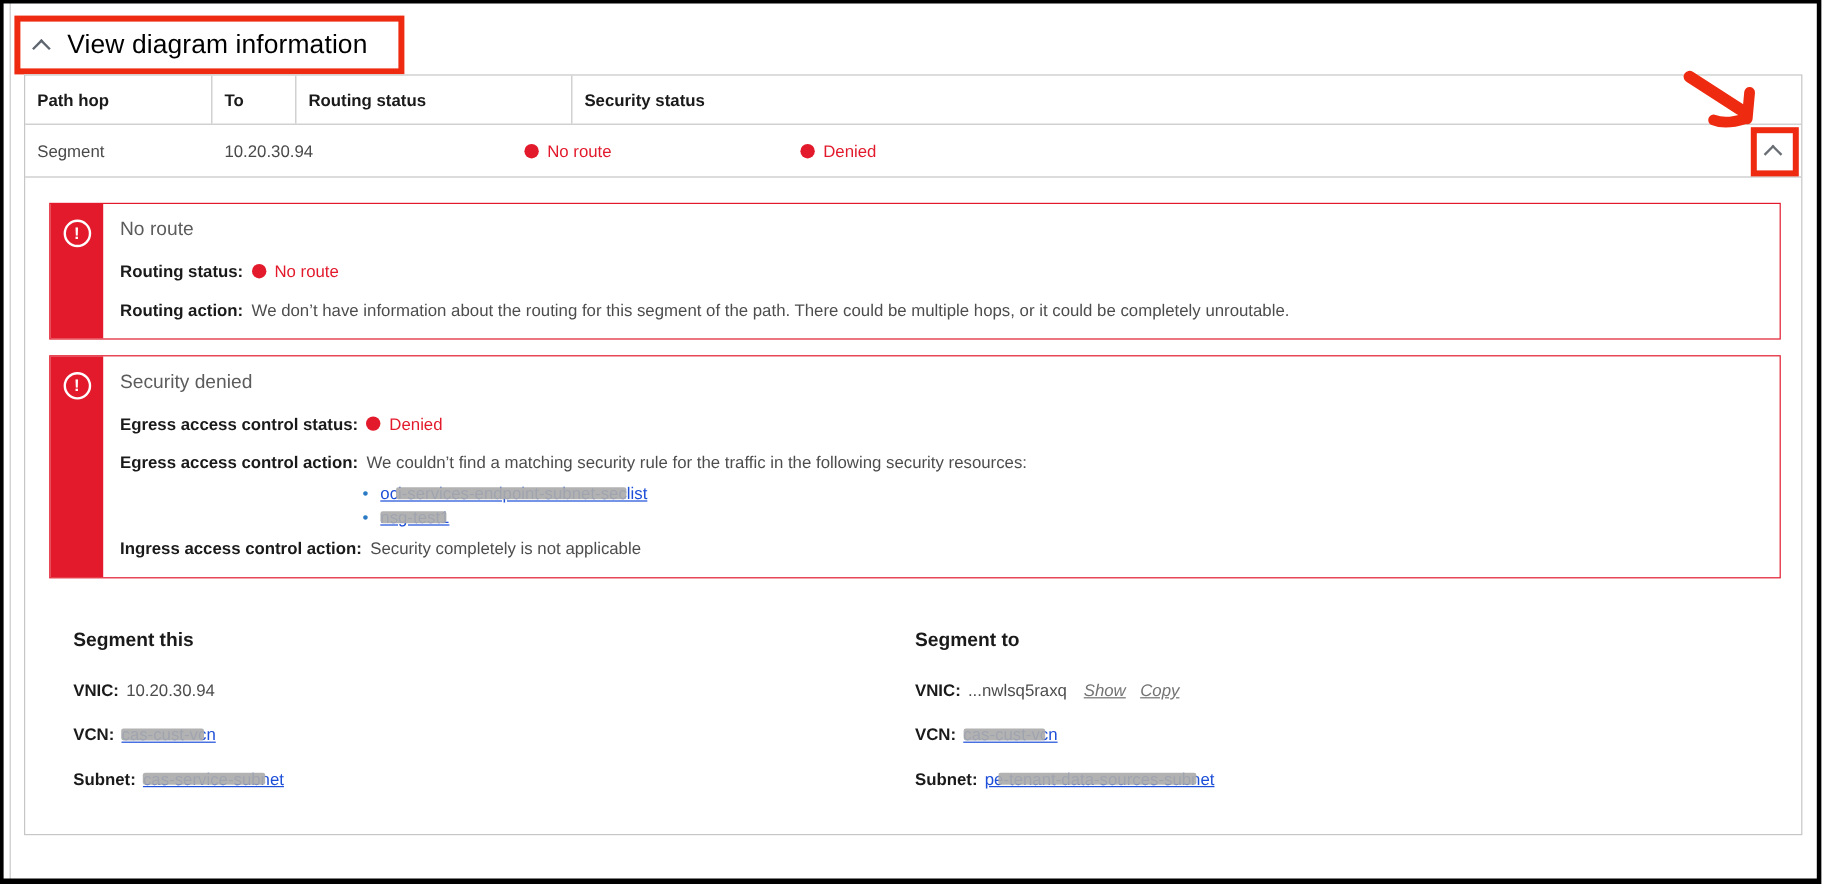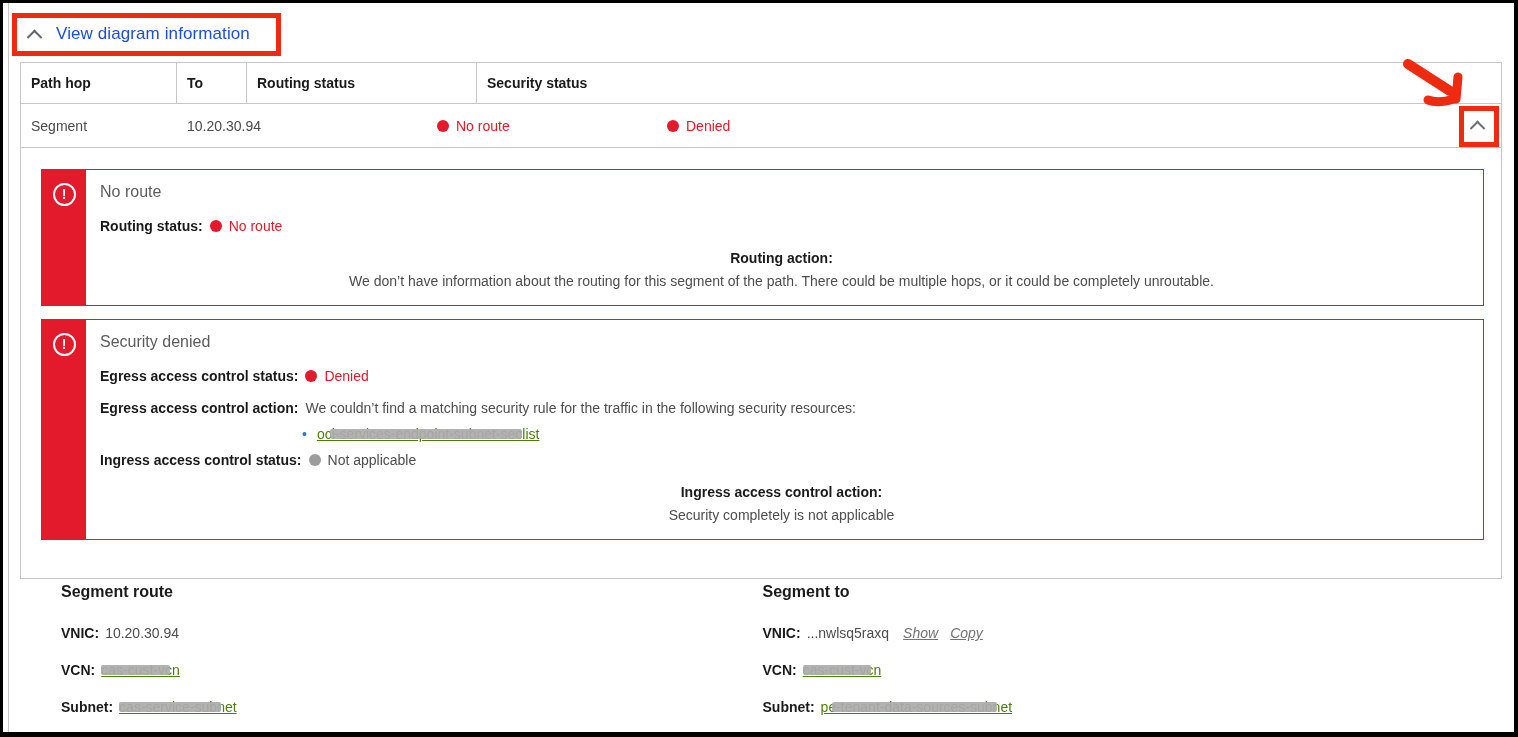--- a/index.html
+++ b/index.html
@@ -17,30 +17,30 @@
   .left-rail { position:absolute; left:8px; top:0; bottom:0; width:1px; background:#c9c9c9; }
 
   
   .panel-header {
     position:absolute; left:12px; top:13px;
     border:5px solid #ee2b10;
     padding:6px 26px 7px 12px;
     display:flex; align-items:center; gap:16px;
     background:transparent;
   }
-  .panel-title { font-size:17px; color:#1d4ed8; letter-spacing:.1px; }
+  .panel-title { font-size:22px; color:#000000; letter-spacing:.1px; }
   .chev {
     display:inline-block; width:11px; height:11px;
     border-left:2px solid #5e6670; border-top:2px solid #5e6670;
     transform:rotate(45deg) translate(2px,2px);
   }
 
   
   .table-wrap {
-    position:absolute; left:20px; top:62px; width:1482px; height:517px;
+    position:absolute; left:20px; top:62px; width:1482px; height:634px;
     border:1px solid #c6c6c6; background:#fff;
   }
   .thead { display:flex; height:41px; border-bottom:1px solid #c6c6c6; align-items:center; }
   .th {
     height:100%; display:flex; align-items:center; padding-left:10px;
     font-weight:bold; color:#1a1a1a; border-right:1px solid #c6c6c6;
   }
   .th:last-child { border-right:none; }
   .c1{width:156px}.c2{width:180px}.c3{width:70px}.c4{width:230px}.c5{width:230px}.c6{flex:1}
   .trow {
@@ -72,27 +72,27 @@
     width:44px; flex:none; background:#e21a2c;
     display:flex; justify-content:center; padding-top:13px;
   }
   .alert-icon {
     width:23px; height:23px; border:2px solid #fff; border-radius:50%;
     color:#fff; font-weight:bold; font-size:14px; line-height:19px; text-align:center; flex:none;
   }
   .alert-body { flex:1; padding:13px 20px 16px 14px; }
   .alert-title { font-size:16px; color:#5c5c5c; margin-bottom:17px; }
   .field-row { margin-bottom:16px; display:flex; align-items:center; gap:7px; white-space:nowrap; }
-  .field-row:last-child { margin-bottom:0;flex-direction:column; }
+  .field-row:last-child { margin-bottom:0; }
   .field-label { font-weight:bold; color:#1a1a1a; }
   .field-text { color:#4d4d4d; white-space:normal; }
   .res-list { list-style:none; margin:-6px 0 10px 202px; }
   .res-list li { margin-bottom:4px; display:flex; align-items:center; gap:10px; }
   .res-list li::before { content:"•"; color:#2b7ac4; font-size:14px; }
-  a.link { color:#4d7c0f; position:relative; display:inline-block; }
+  a.link { color:#1d4ed8; position:relative; display:inline-block; }
   a.gray-link { color:#737373; text-decoration:underline;font-style:italic; }
   .redact::after {
     content:""; position:absolute; left:0; right:13%; top:18%; bottom:20%;
     background:#ababab; opacity:.92; border-radius:2px;
   }
   .redact-mid::after { left:6%; right:8%; }
   .redact-full::after { right:4%; }
 
   
   .segments { display:flex; padding:30px 20px 0 20px; }
@@ -168,36 +168,34 @@
           <span class="red-text">Denied</span>
         </div>
         <div class="field-row">
           <span class="field-label">Egress access control action:</span>
           <span class="field-text">We couldn’t find a matching security rule for the traffic in the following security resources:</span>
         </div>
         <ul class="res-list">
           <li>
             <a class="link redact redact-mid" href="#">oci-services-endpoint-subnet-seclist</a>
           </li>
+          <li>
+            <a class="link redact redact-full" href="#">nsg-test1</a>
+          </li>
         </ul>
-        <div class="field-row">
-          <span class="field-label">Ingress access control status:</span>
-          <span class="dot gray"></span>
-          <span class="field-text">Not applicable</span>
-        </div>
         <div class="field-row">
           <span class="field-label">Ingress access control action:</span>
           <span class="field-text">Security completely is not applicable</span>
         </div>
       </div>
     </div>
 
     <div class="segments">
       <div class="seg-col">
-        <div class="seg-title">Segment route</div>
+        <div class="seg-title">Segment this</div>
         <div class="seg-row">
           <span class="field-label">VNIC:</span>
           <span class="field-text">10.20.30.94</span>
         </div>
         <div class="seg-row">
           <span class="field-label">VCN:</span>
           <a class="link redact" href="#">cas-cust-vcn</a>
         </div>
         <div class="seg-row">
           <span class="field-label">Subnet:</span>

